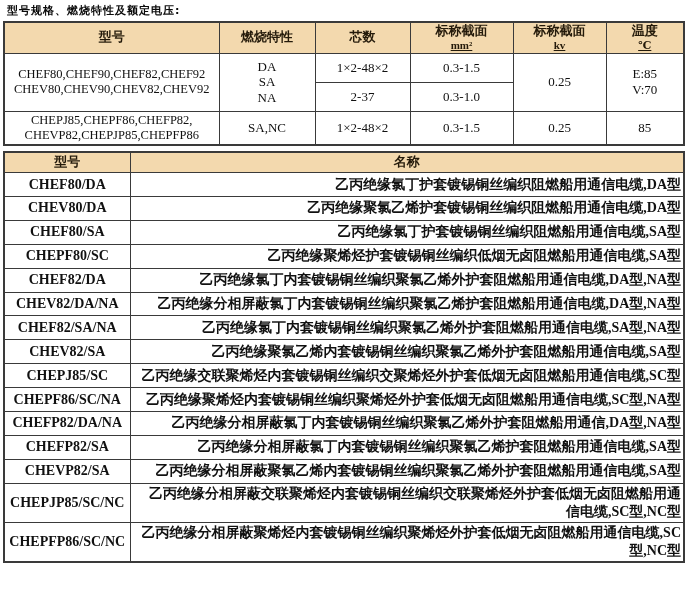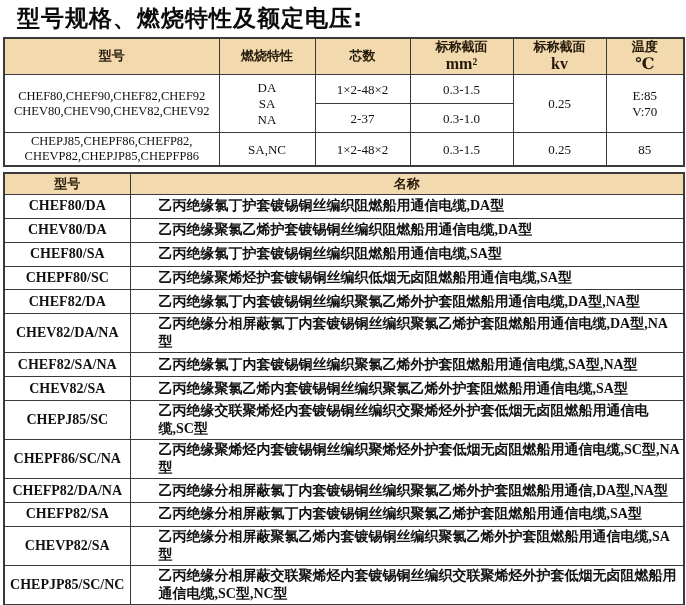--- a/index.html
+++ b/index.html
@@ -8,23 +8,23 @@
     width: 686px; height: 605px;
     background: #ffffff;
     font-family: "Liberation Serif", "DejaVu Serif", serif;
     color: #111111;
     overflow: hidden;
   }
   .page { padding: 2px 3px 0 3px; }
   .title {
     font-family: "DejaVu Sans", "Liberation Sans", sans-serif;
     font-weight: bold;
-    font-size: 23px;
+    font-size: 11px;
     letter-spacing: 1px;
-    margin: 1px 0 3px 14px;
+    margin: 1px 0 3px 4px;
     color: #0a0a0a;
   }
   table {
     border-collapse: collapse;
     table-layout: fixed;
     width: 680px;
     border: 2px solid #3a3a3a;
   }
   th, td {
     border: 1px solid #3a3a3a;
@@ -40,25 +40,25 @@
     font-size: 13px;
     line-height: 1.15;
     color: #241a0a;
   }
   .spec-table { margin-bottom: 5px; }
   .spec-table thead tr { height: 31px; }
   .spec-table .subrow { height: 29px; }
   .spec-table .row2 { height: 30px; }
   .spec-table td { font-size: 13px; line-height: 1.2; }
   .spec-table td.models { font-size: 12.5px; font-weight: normal; letter-spacing: 0; }
-  .unit { font-weight: bold; font-size: 16px; }
+  .unit { font-weight: bold; font-size: 11px; text-decoration: underline; }
   .name-table thead tr { height: 21px; }
   .name-table tbody tr { height: 23.9px; }
   .name-table td { font-size: 14px; font-weight: bold; }
-  .name-table td.name-cell { text-align: left; padding-left: 28px; }
+  .name-table td.name-cell { text-align: right; padding-left: 8px; }
 </style>
 </head>
 <body>
 
 <div class="page">
 
   <h1 class="title">型号规格、燃烧特性及额定电压:</h1>
 
   <table class="spec-table">
     <colgroup>

